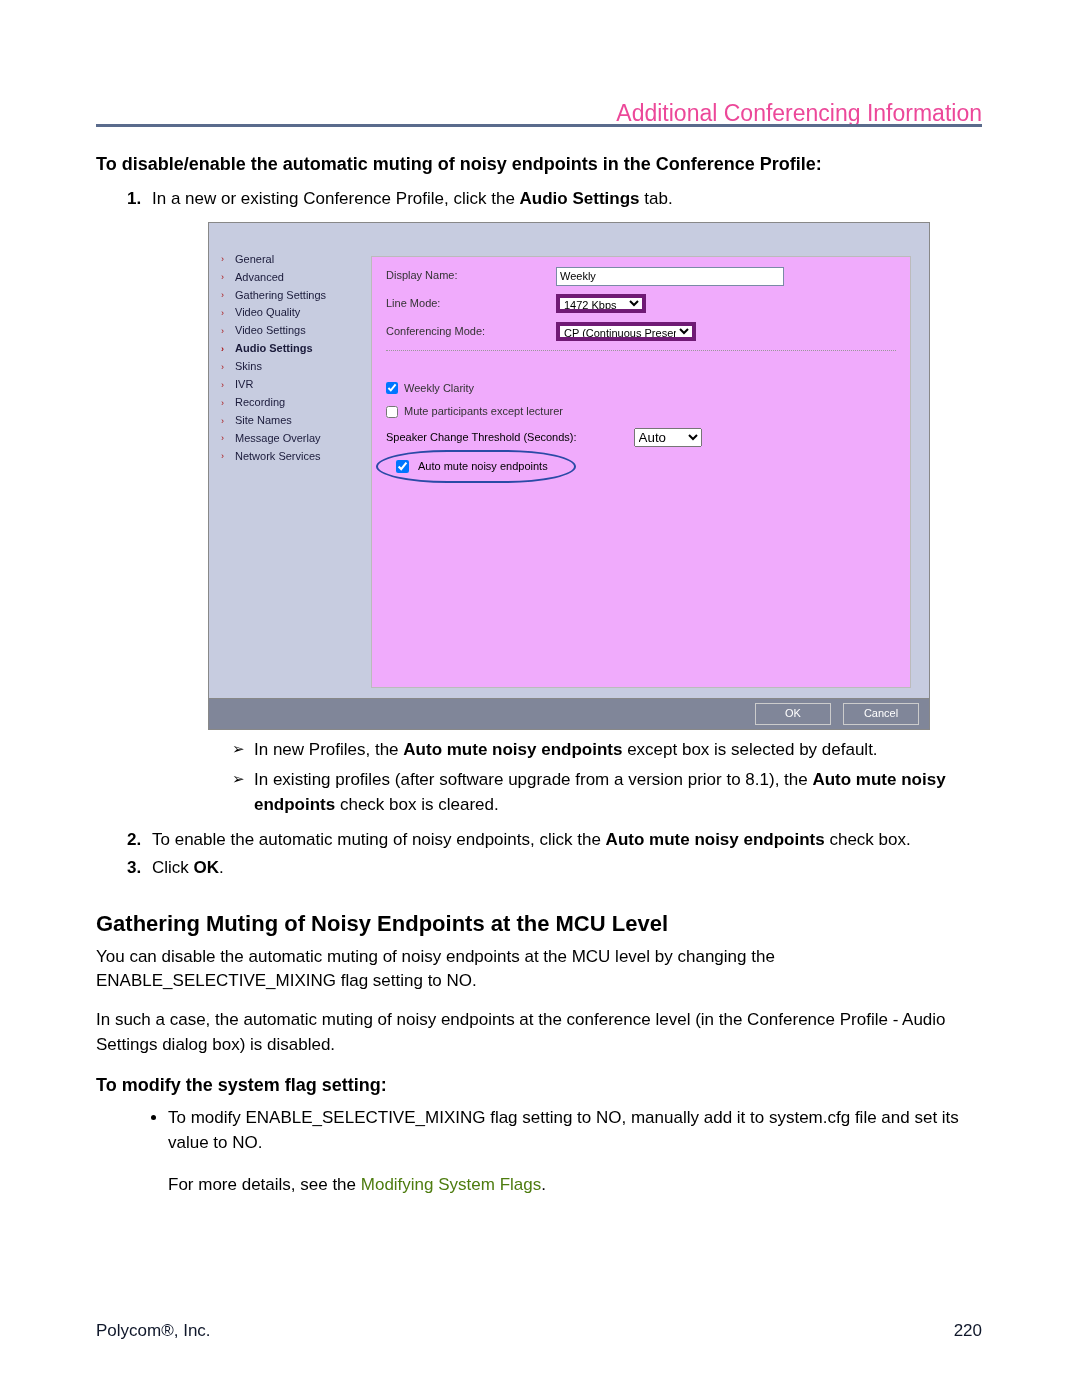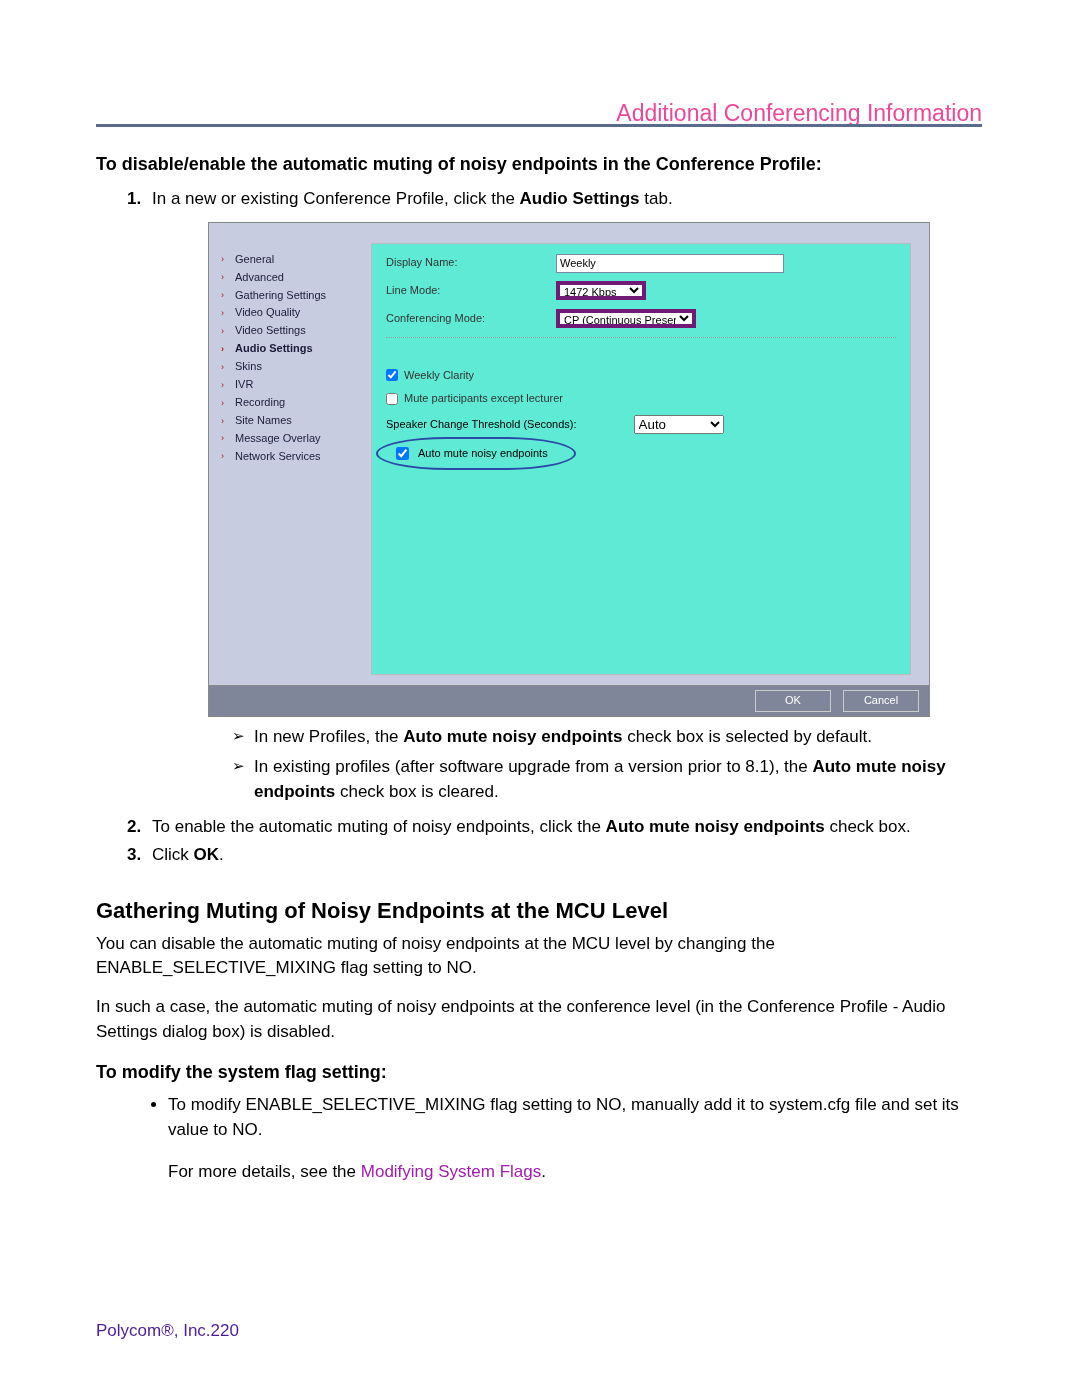--- a/index.html
+++ b/index.html
@@ -105,22 +105,22 @@
   .dlg-nav-item.active {
     font-weight: bold;
   }
   .nav-arrow {
     font-size: 9px;
     color: #a11;
     width: 10px;
   }
   .dlg-panel {
     flex: 1;
-    background: #5eead4;
-    margin: 20px 18px 10px 0;
+    background: #f0abfc;
+    margin: 33px 18px 10px 0;
     border: 1px solid #bbb;
     padding: 10px 14px 0 14px;
     min-height: 420px;
     position: relative;
   }
   .form-row {
     display: flex;
     align-items: center;
     font-size: 11px;
     color: #333;
@@ -158,21 +158,21 @@
     width: 12px; height: 12px;
     margin: 0;
   }
   .speaker-row {
     display: flex;
     align-items: center;
     gap: 57px;
     font-size: 11px;
     margin-bottom: 8px;
   }
-  .speaker-row select { width: 90px; }
+  .speaker-row select { width: 68px; }
   .highlight-oval {
     position: relative;
     display: flex;
     align-items: center;
     gap: 6px;
     font-size: 11px;
     padding: 2px 6px;
     width: 170px;
   }
   .highlight-oval::before {
@@ -246,31 +246,31 @@
   ul.dot > li {
     font-size: 17px;
     line-height: 1.45;
     margin-bottom: 4px;
   }
   .indent-para {
     font-size: 17px;
     margin-left: 72px;
     line-height: 1.45;
   }
-  a.link { color: #a21caf; text-decoration: none; }
+  a.link { color: #4d7c0f; text-decoration: none; }
 
   .footer {
     position: absolute;
     bottom: 56px;
     left: 96px;
     right: 98px;
     display: flex;
-    justify-content: flex-start;
-    font-size: 17px;
-    color: #4c1d95;
+    justify-content: space-between;
+    font-size: 17px;
+    color: #0f172a;
   }
 </style>
 </head>
 <body>
 
 <div class="page">
   <div class="header-right">Additional Conferencing Information</div>
   <div class="rule"></div>
 
   <div class="content">
@@ -367,21 +367,21 @@
             </div>
           </div>
           <div class="dlg-footer">
             <div class="dlg-btn">OK</div>
             <div class="dlg-btn">Cancel</div>
           </div>
         </div>
 
         <ul class="sub-bullets">
           <li>
-            <span>In new Profiles, the </span><span class="b">Auto mute noisy endpoints</span><span> check box is selected by default.</span>
+            <span>In new Profiles, the </span><span class="b">Auto mute noisy endpoints</span><span> except box is selected by default.</span>
           </li>
           <li>
             <span>In existing profiles (after software upgrade from a version prior to 8.1), the </span><span class="b">Auto mute noisy endpoints</span><span> check box is cleared.</span>
           </li>
         </ul>
       </li>
       <li>
         <span>To enable the automatic muting of noisy endpoints, click the </span><span class="b">Auto mute noisy endpoints</span><span> check box.</span>
       </li>
       <li>

